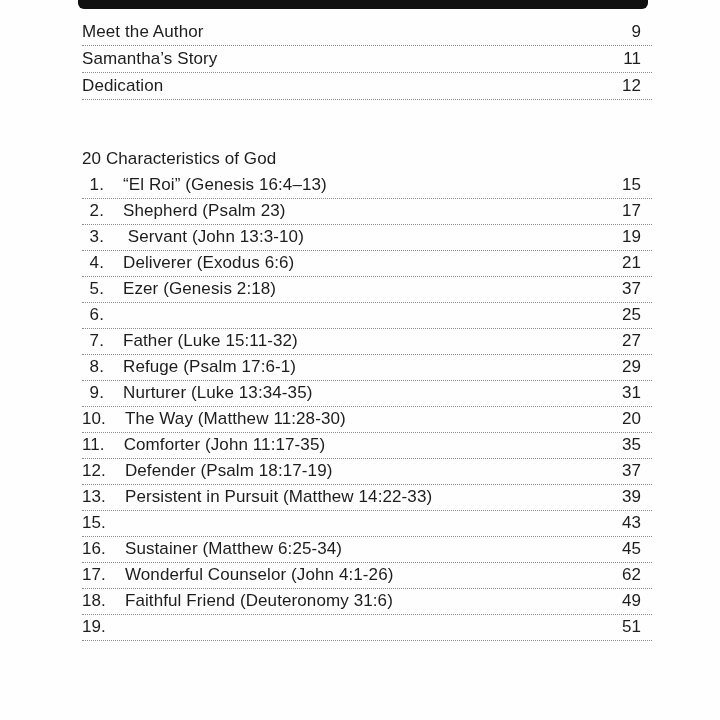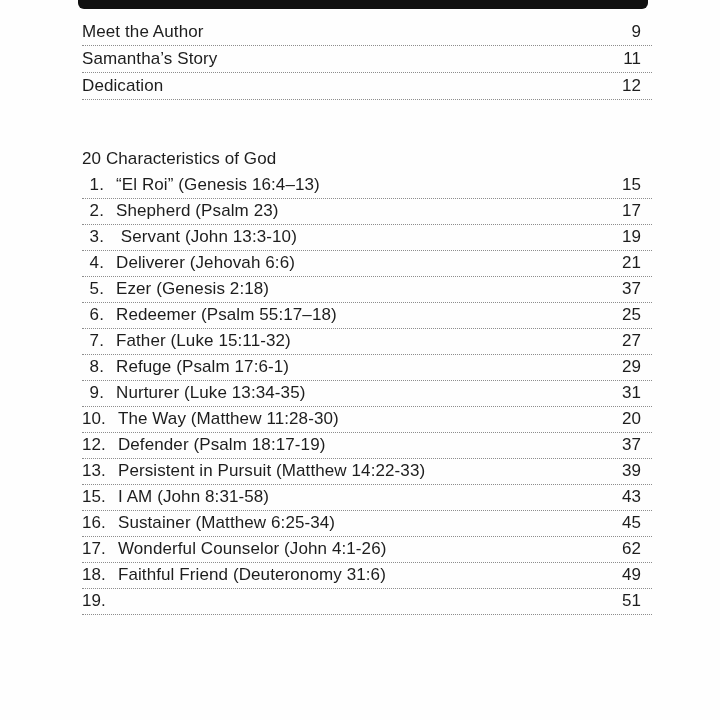--- a/index.html
+++ b/index.html
@@ -19,21 +19,21 @@
     position:absolute;left:82px;top:19px;width:570px;
     font-size:17px;line-height:1.1;letter-spacing:0.1px;
   }
   .row{
     display:flex;align-items:flex-end;
     box-sizing:border-box;height:26px;padding-bottom:3px;
     border-bottom:1px dotted #8d8d8d;
   }
   .front .row{height:27px;}
   .row .num{flex:0 0 22px;text-align:right;white-space:pre;}
-  .row .label{margin-left:12px;white-space:pre;}
+  .row .label{margin-left:19px;white-space:pre;}
   .row.no-num .label{margin-left:0;}
   .row .page-num{margin-left:auto;padding-right:11px;}
   .spacer-a{height:24px;}
   .spacer-b{height:23px;}
   .section-title-row{
     box-sizing:border-box;height:26px;display:flex;align-items:flex-end;
     padding-bottom:4px;
   }
 </style>
 </head>
@@ -76,31 +76,30 @@
     <span class="label">Shepherd (Psalm 23)</span>
     <span class="page-num">17</span>
   </div>
         <div class="row">
     <span class="num">3.</span>
     <span class="label">&nbsp;Servant (John 13:3-10)</span>
     <span class="page-num">19</span>
   </div>
         <div class="row">
     <span class="num">4.</span>
-    <span class="label">Deliverer (Jehovah 6:6)</span>
+    <span class="label">Deliverer (Exodus 6:6)</span>
     <span class="page-num">21</span>
   </div>
         <div class="row">
     <span class="num">5.</span>
     <span class="label">Ezer (Genesis 2:18)</span>
     <span class="page-num">37</span>
   </div>
         <div class="row">
     <span class="num">6.</span>
-    <span class="label">Redeemer (Psalm 55:17–18)</span>
     <span class="page-num">25</span>
   </div>
         <div class="row">
     <span class="num">7.</span>
     <span class="label">Father (Luke 15:11-32)</span>
     <span class="page-num">27</span>
   </div>
         <div class="row">
     <span class="num">8.</span>
     <span class="label">Refuge (Psalm 17:6-1)</span>
@@ -110,32 +109,36 @@
     <span class="num">9.</span>
     <span class="label">Nurturer (Luke 13:34-35)</span>
     <span class="page-num">31</span>
   </div>
         <div class="row">
     <span class="num">10.</span>
     <span class="label">The Way (Matthew 11:28-30)</span>
     <span class="page-num">20</span>
   </div>
         <div class="row">
+    <span class="num">11.</span>
+    <span class="label">Comforter (John 11:17-35)</span>
+    <span class="page-num">35</span>
+  </div>
+        <div class="row">
     <span class="num">12.</span>
     <span class="label">Defender (Psalm 18:17-19)</span>
     <span class="page-num">37</span>
   </div>
         <div class="row">
     <span class="num">13.</span>
     <span class="label">Persistent in Pursuit (Matthew 14:22-33)</span>
     <span class="page-num">39</span>
   </div>
         <div class="row">
     <span class="num">15.</span>
-    <span class="label">I AM (John 8:31-58)</span>
     <span class="page-num">43</span>
   </div>
         <div class="row">
     <span class="num">16.</span>
     <span class="label">Sustainer (Matthew 6:25-34)</span>
     <span class="page-num">45</span>
   </div>
         <div class="row">
     <span class="num">17.</span>
     <span class="label">Wonderful Counselor (John 4:1-26)</span>

